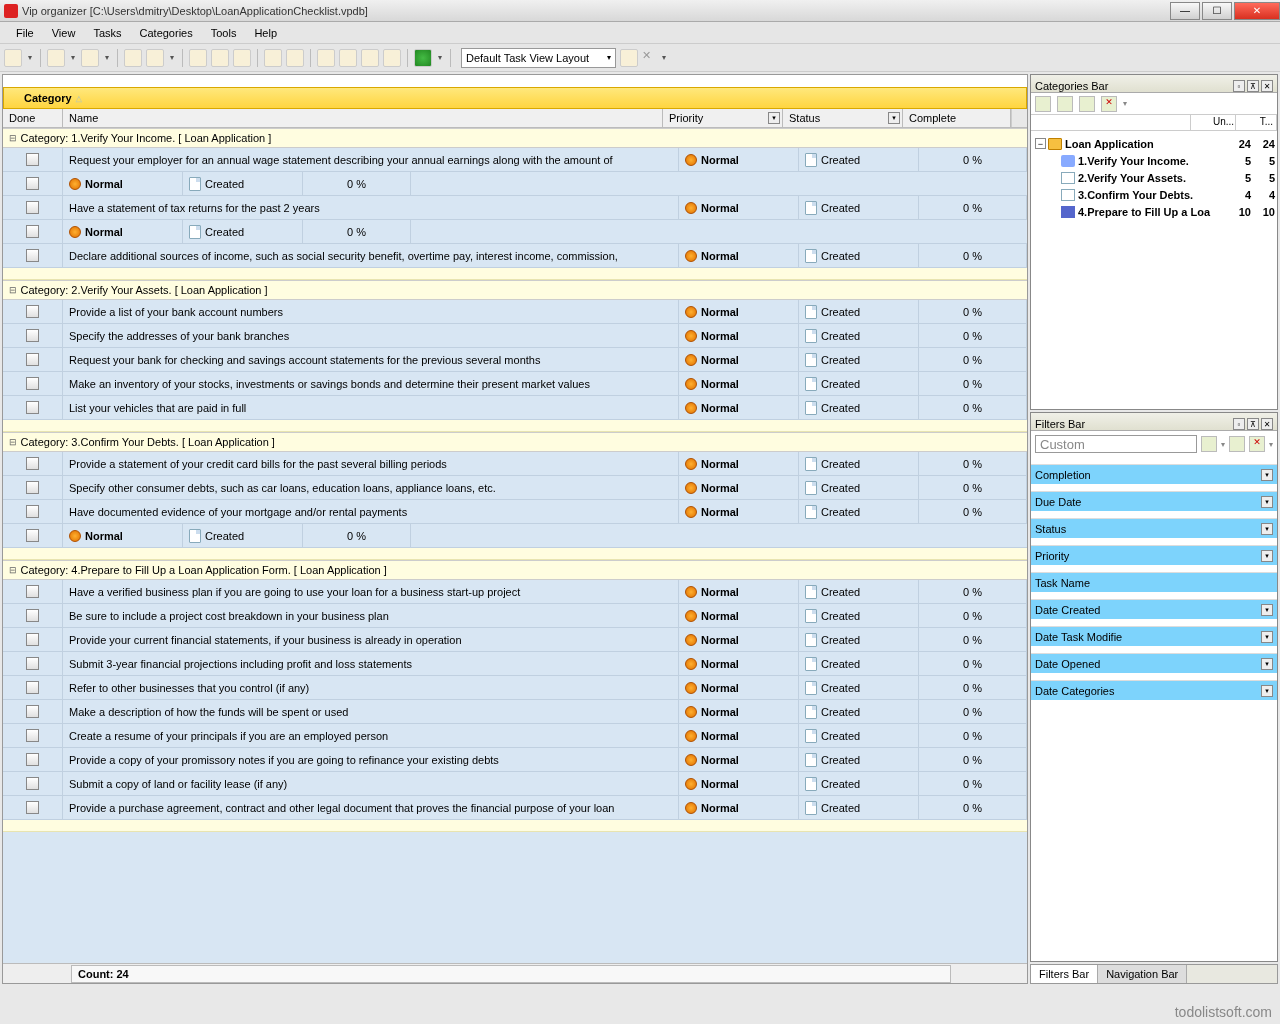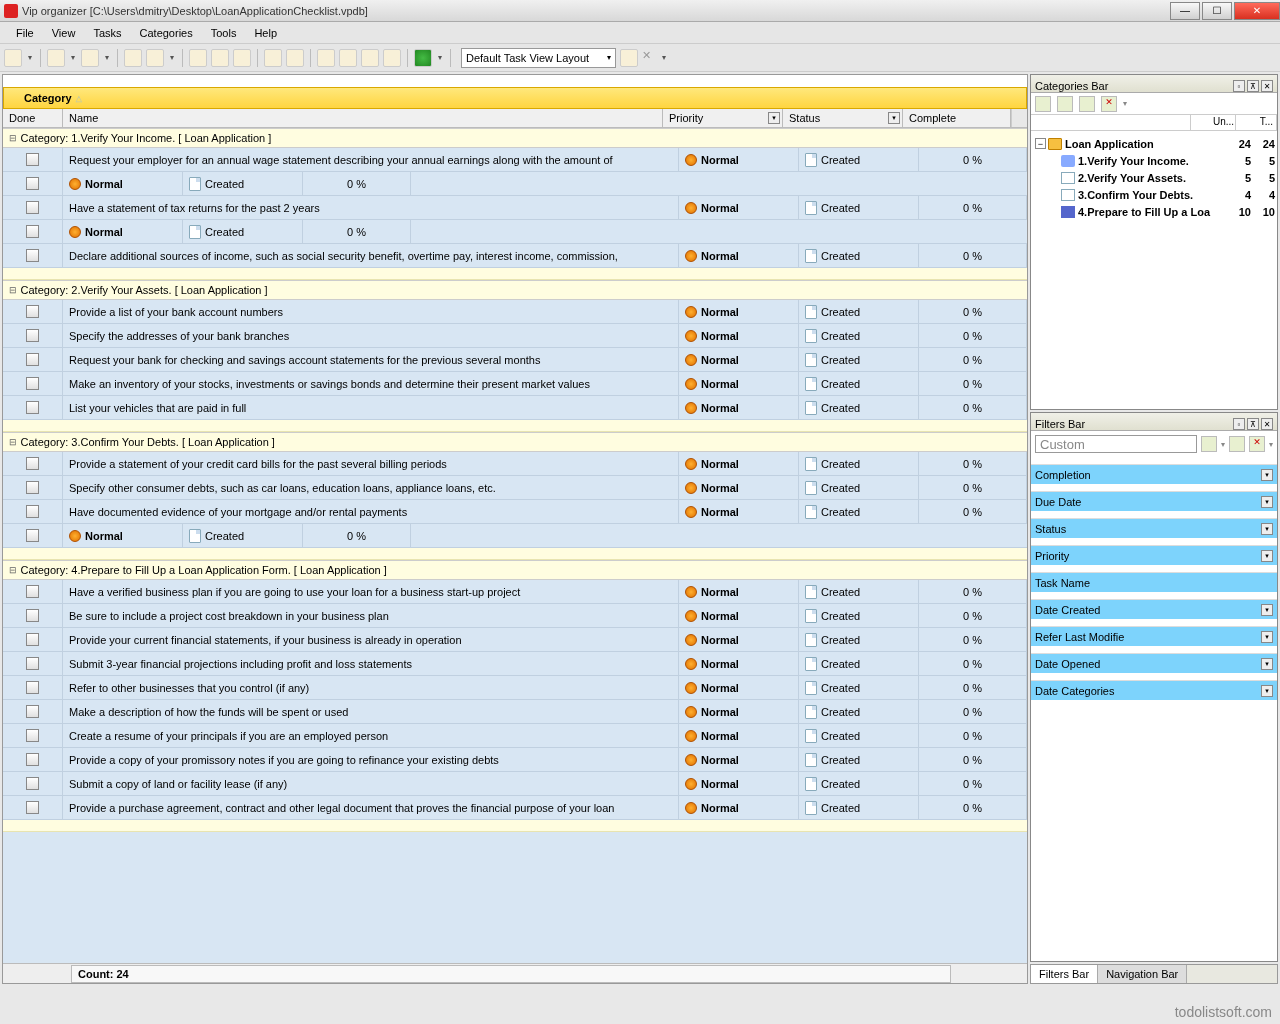--- a/index.html
+++ b/index.html
@@ -675,21 +675,21 @@
             <span class="fr-dd">▾</span>
           </div>
           <div class="filter-row">
             <span>Task Name</span>
           </div>
           <div class="filter-row">
             <span>Date Created</span>
             <span class="fr-dd">▾</span>
           </div>
           <div class="filter-row">
-            <span>Refer Last Modifie</span>
+            <span>Date Task Modifie</span>
             <span class="fr-dd">▾</span>
           </div>
           <div class="filter-row">
             <span>Date Opened</span>
             <span class="fr-dd">▾</span>
           </div>
           <div class="filter-row">
             <span>Date Categories</span>
             <span class="fr-dd">▾</span>
           </div>

